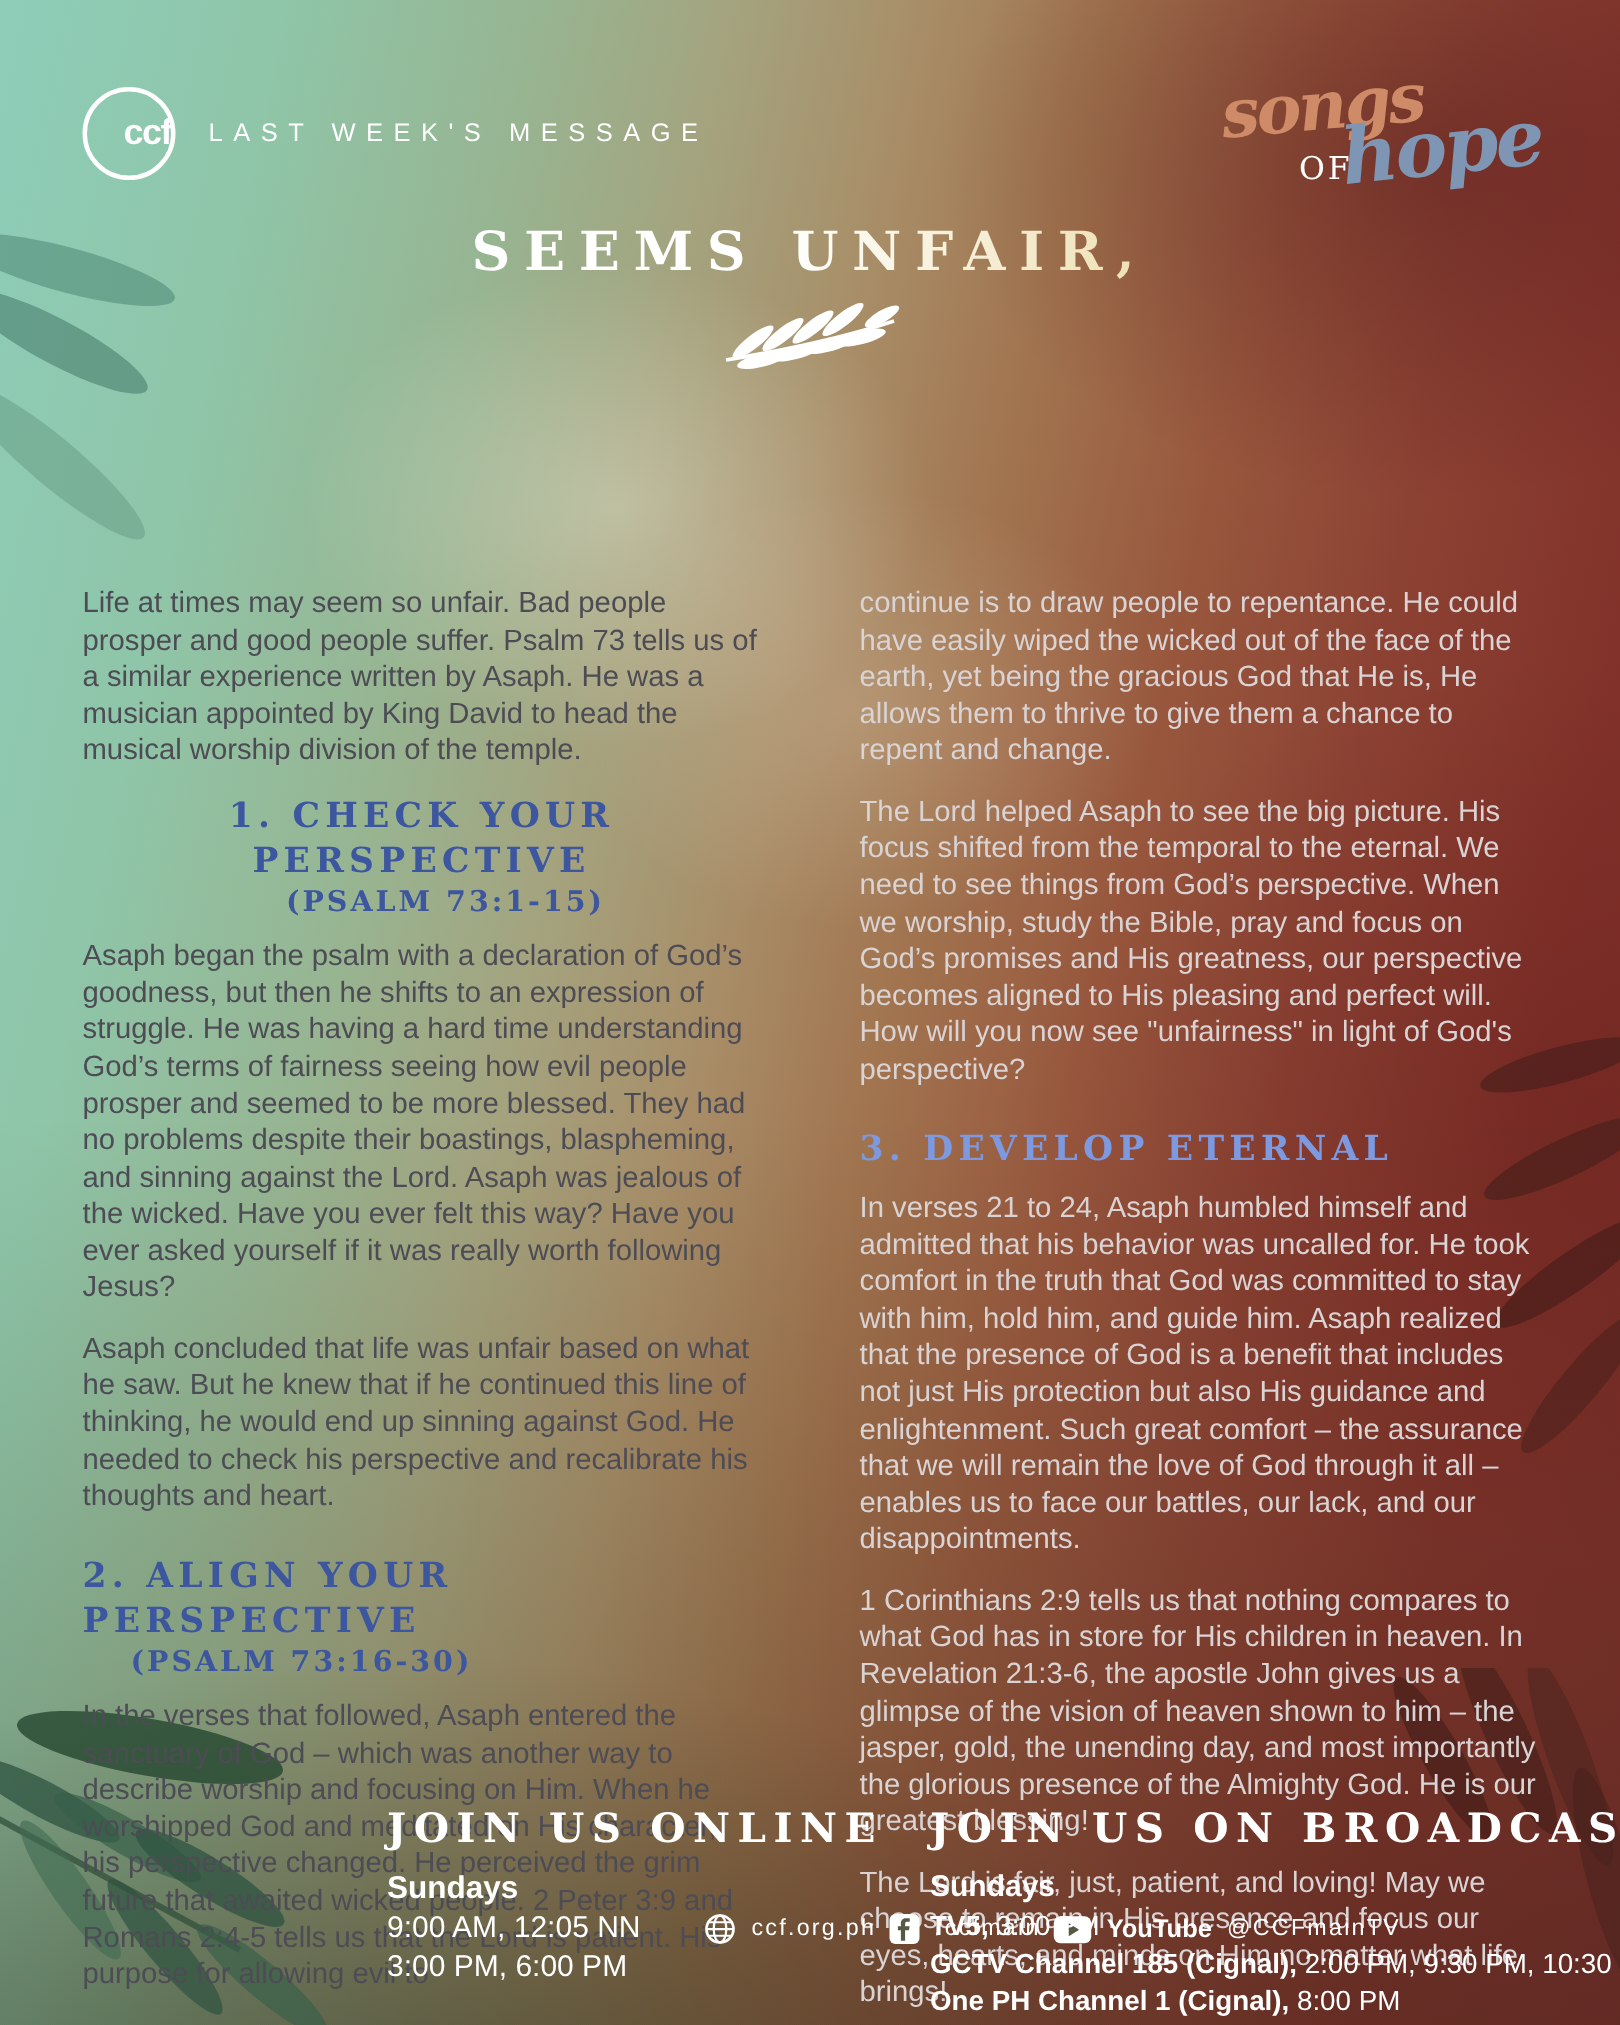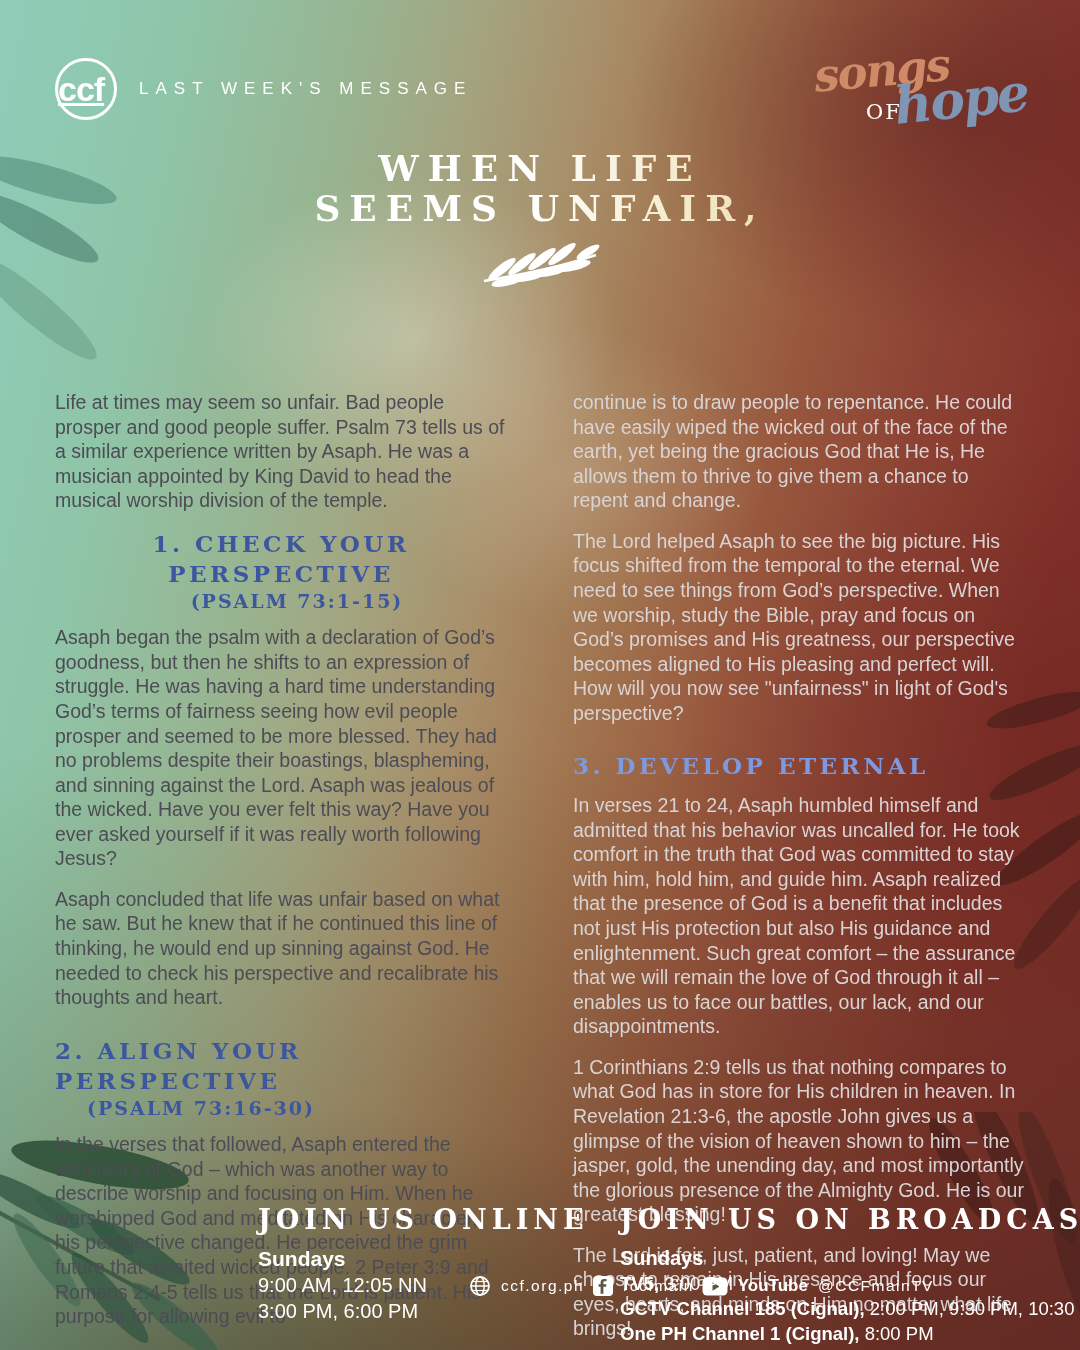--- a/index.html
+++ b/index.html
@@ -12,22 +12,22 @@
       radial-gradient(ellipse 430px 300px at 88% 8%, rgba(70,13,20,0.38), transparent 75%),
       radial-gradient(ellipse 520px 400px at 98% 55%, rgba(92,24,22,0.30), transparent 75%),
       radial-gradient(ellipse 700px 420px at 25% 105%, rgba(25,45,28,0.38), transparent 75%),
       linear-gradient(180deg, rgba(0,0,0,0) 55%, rgba(40,46,26,0.18) 85%, rgba(30,36,22,0.28) 100%),
       linear-gradient(102deg,#8ecdb9 0%,#8fc5a8 14%,#97b592 26%,#a4a37e 36%,#a88e68 45%,#a1744f 54%,#98573d 64%,#8c4233 74%,#813129 86%,#7c2d29 100%);
   }
   
   .header{position:absolute;left:55px;top:58px;display:flex;align-items:center;gap:22px;}
   .ccf-logo{
     width:56px;height:56px;border:3px solid #fff;border-radius:50%;
-    display:flex;align-items:center;justify-content:flex-start;
-    color:#fff;font-weight:bold;font-size:34px;letter-spacing:-1px;line-height:1;text-decoration:underline;
+    display:flex;align-items:center;justify-content:flex-end;
+    color:#fff;font-weight:bold;font-size:24px;letter-spacing:-1px;line-height:1;
   }
   .header-label{color:#fff;font-weight:normal;font-size:17px;letter-spacing:7px;}
   
   .soh{position:absolute;right:62px;top:42px;width:210px;height:110px;
        font-family:"DejaVu Serif",serif;}
   .soh-songs{position:absolute;left:6px;top:2px;font-style:italic;font-weight:bold;
        font-size:45px;color:#cf8a68;letter-spacing:-2px;transform:rotate(-5deg);}
   .soh-of{position:absolute;left:58px;top:58px;font-size:21px;color:#fff;letter-spacing:2px;}
   .soh-hope{position:absolute;left:86px;top:26px;font-style:italic;font-weight:bold;
        font-size:52px;color:#7e96b4;letter-spacing:-2px;transform:rotate(-6deg);}
@@ -126,21 +126,20 @@
     <div class="header-label">LAST WEEK'S MESSAGE</div>
   </div>
 
   <div class="soh">
     <span class="soh-songs">songs</span>
     <span class="soh-of">OF</span>
     <span class="soh-hope">hope</span>
   </div>
 
   <div class="title-block">
-    <span class="title-serif">WHEN LIFE</span>
     <span class="title-serif">SEEMS UNFAIR,</span>
     <div class="divider">
       <svg width="120" height="46" viewBox="0 0 120 46">
         <path d="M4,38 C40,32 80,24 116,12" stroke="#ffffff" stroke-width="2.5" fill="none"></path>
         <ellipse cx="22" cy="26" rx="17" ry="4.5" fill="#fff" transform="rotate(-38 22 26)"></ellipse>
         <ellipse cx="42" cy="21" rx="17" ry="4.5" fill="#fff" transform="rotate(-38 42 21)"></ellipse>
         <ellipse cx="62" cy="16" rx="17" ry="4.5" fill="#fff" transform="rotate(-38 62 16)"></ellipse>
         <ellipse cx="82" cy="11" rx="17" ry="4.5" fill="#fff" transform="rotate(-38 82 11)"></ellipse>
         <ellipse cx="28" cy="38" rx="17" ry="4.5" fill="#fff" transform="rotate(-14 28 38)"></ellipse>
         <ellipse cx="50" cy="33" rx="17" ry="4.5" fill="#fff" transform="rotate(-14 50 33)"></ellipse>

